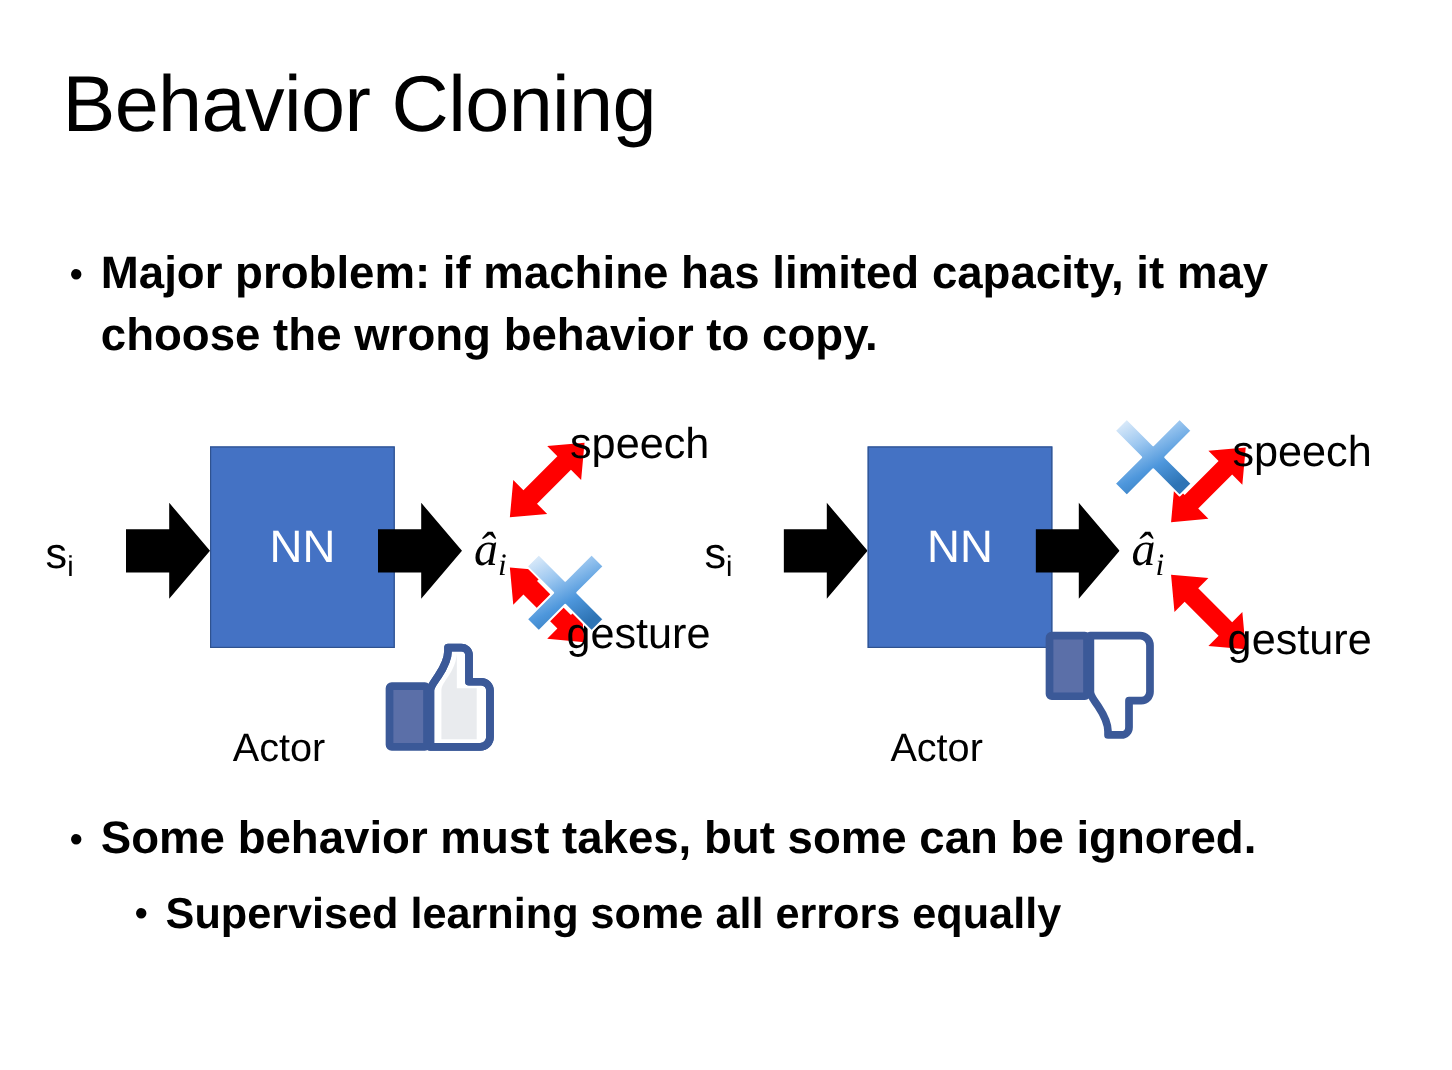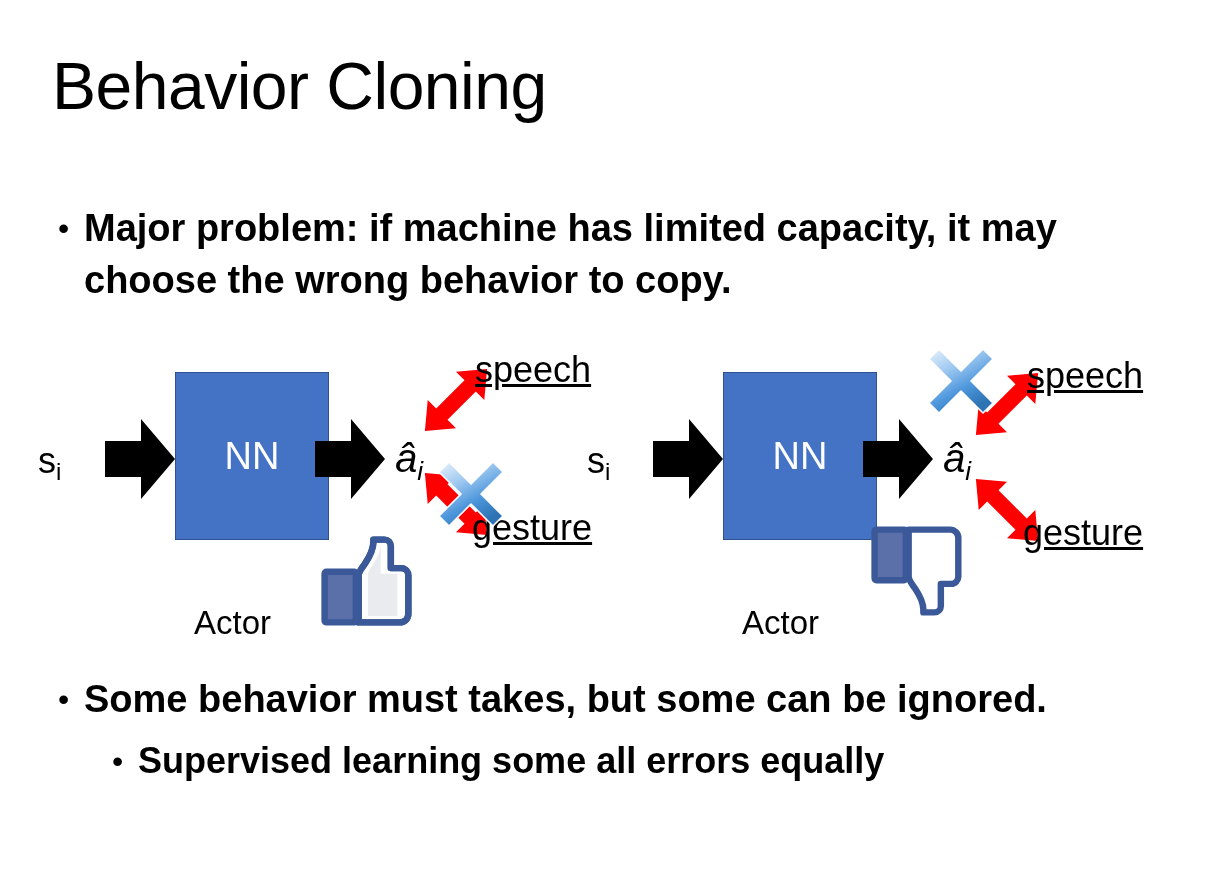--- a/index.html
+++ b/index.html
@@ -123,21 +123,21 @@
     position: absolute;
     font-size: 33px;
     line-height: 33px;
     color: #000;
     white-space: nowrap;
     margin-top: 48px;
   }
 
   .ahat {
     position: absolute;
-    font-family: Liberation Sans, sans-serif;
+    font-family: Liberation Serif, serif;
     font-style: italic;
     font-size: 40px;
     line-height: 40px;
     color: #000;
     white-space: nowrap;
   }
   .ahat .sub {
     font-size: 26px;
     vertical-align: -0.3em;
   }
@@ -147,21 +147,20 @@
     width: 108px;
     height: 108px;
   }
 
   .out-label {
     position: absolute;
     font-size: 36px;
     line-height: 36px;
     color: #000;
     white-space: nowrap;
-    text-decoration: underline;
   }
 
   .x-mark {
     position: absolute;
     width: 72px;
     height: 72px;
   }
 
   .thumb {
     position: absolute;

